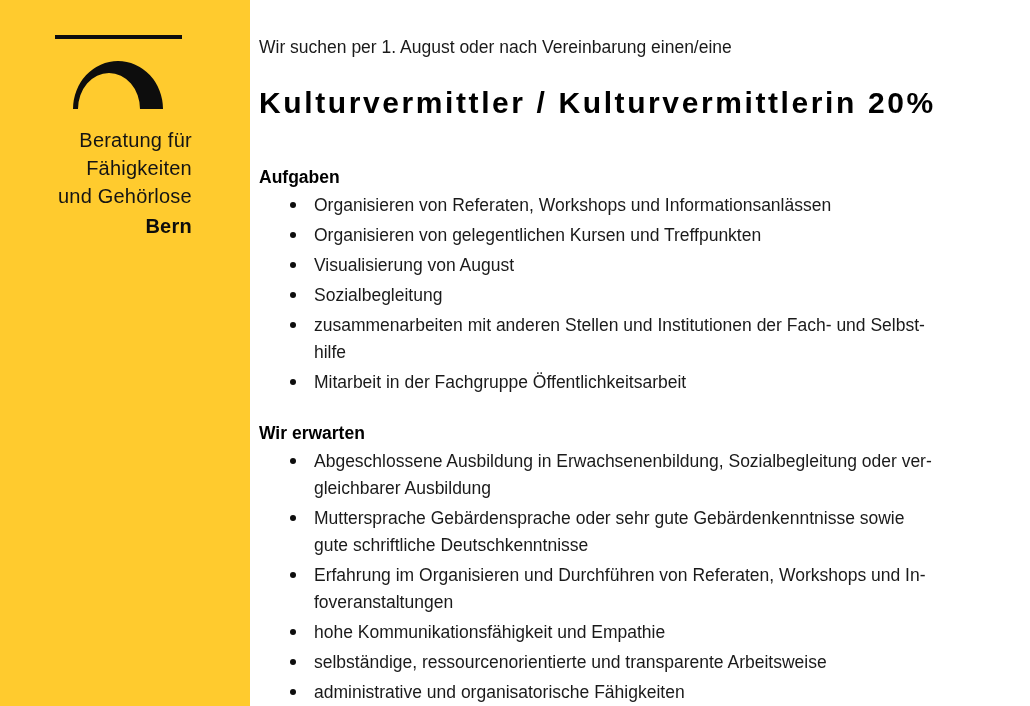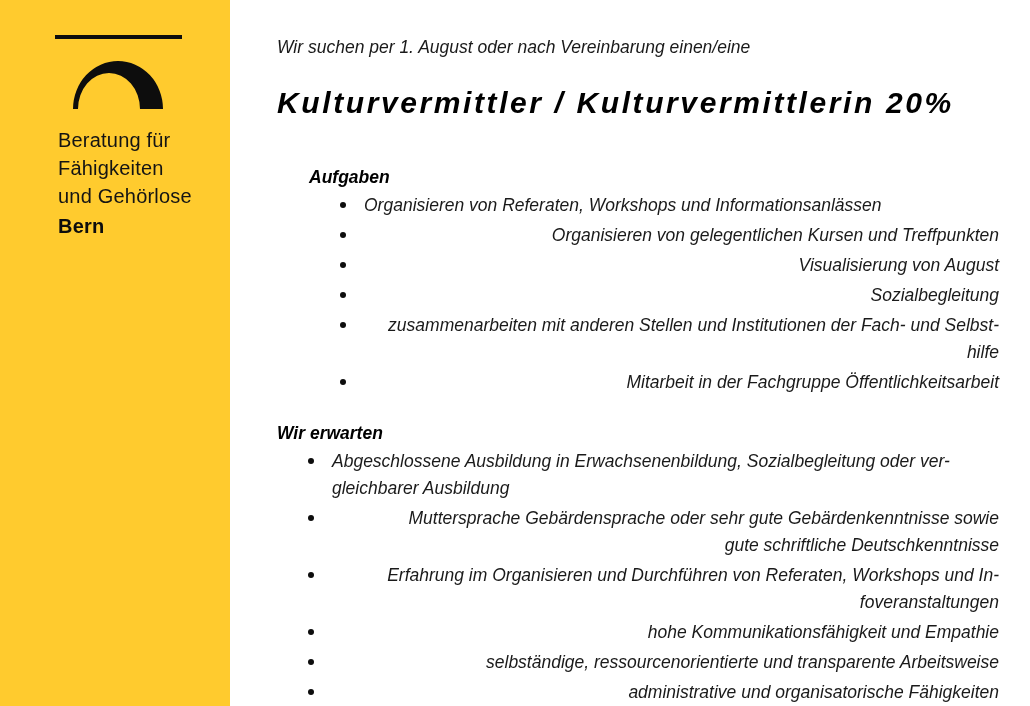--- a/index.html
+++ b/index.html
@@ -10,22 +10,23 @@
     overflow: hidden;
     background: #ffffff;
     font-family: "Liberation Sans", sans-serif;
     color: #1a1a1a;
   }
 
   
   .sidebar {
     position: absolute;
     left: 0; top: 0;
-    width: 230px; height: 706px;
+    width: 250px; height: 706px;
     background: #FFCB2E;
+    text-align: right;
   }
   .logo-bar {
     position: absolute;
     left: 55px; top: 35px;
     width: 127px; height: 4px;
     background: #0d0d0d;
   }
   .logo-arch {
     position: absolute;
     left: 72px; top: 57px;
@@ -40,23 +41,22 @@
   }
   .org-city {
     font-weight: bold;
     margin-top: 2px;
     color: #0d0d0d;
   }
 
   
   .content {
     position: absolute;
-    left: 277px; top: 0;
+    left: 259px; top: 0;
     width: 722px;
-    font-style: italic;
   }
   .intro {
     margin: 36px 0 0 0;
     font-size: 17.5px;
     line-height: 22px;
   }
   .job-title {
     margin: 27px 0 12px 0;
     font-size: 30px;
     line-height: 36px;
@@ -64,34 +64,34 @@
     letter-spacing: 2.6px;
     color: #000000;
     white-space: nowrap;
   }
   .section-heading {
     font-size: 17.5px;
     font-weight: bold;
     line-height: 23px;
     color: #000000;
   }
-  .section.first { margin-top: 45px; margin-left: 32px; }
+  .section.first { margin-top: 45px; }
   .section.second { margin-top: 26px; }
 
   ul.bullet-list {
     list-style: none;
     margin: 3px 0 0 0;
     padding: 0 0 0 55px;
   }
   ul.bullet-list li {
     position: relative;
     font-size: 17.5px;
     line-height: 27px;
   }
-  ul.bullet-list li + li { margin-top: 3px; text-align: right; }
+  ul.bullet-list li + li { margin-top: 3px; }
   .bullet {
     position: absolute;
     left: -24px; top: 10px;
     width: 6px; height: 6px;
     border-radius: 50%;
     background: #0d0d0d;
   }
   .item-text { white-space: pre-line; }
 </style>
 </head>

